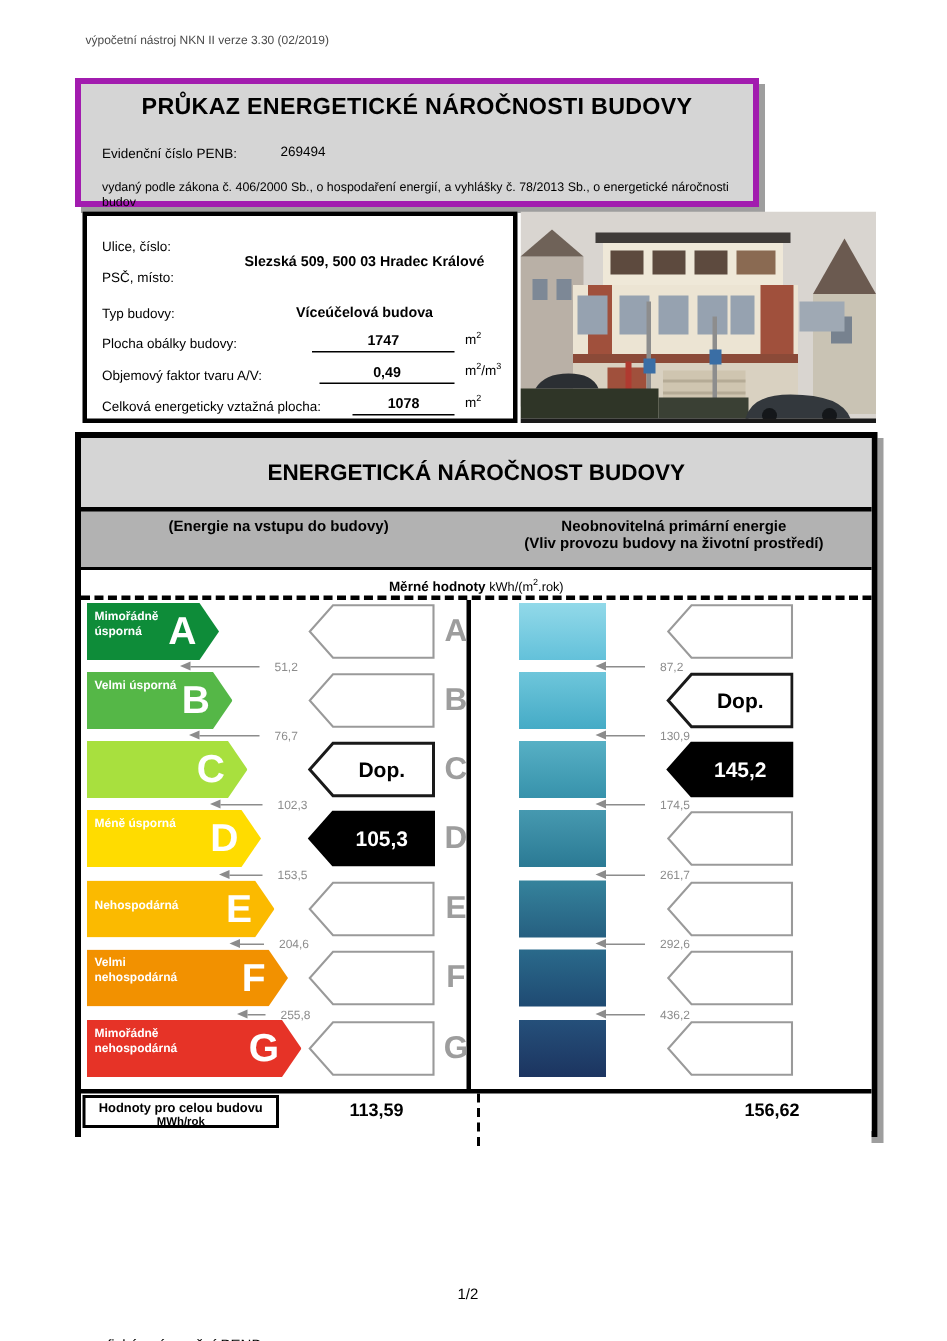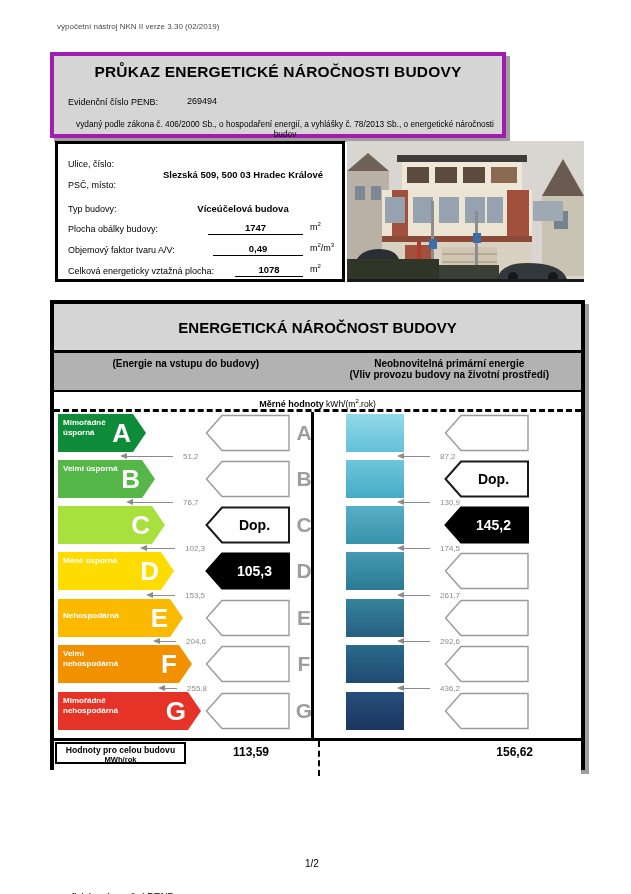--- a/index.html
+++ b/index.html
@@ -7,34 +7,34 @@
   .page { position:relative; width:631px; height:894px; background:#ffffff; overflow:hidden; }
 
   .tool-note { position:absolute; left:57px; top:22px; font-size:8px; color:#4a4a4a; }
 
   
   .cert-box { position:absolute; left:50px; top:52px; width:456px; height:86px;
     background:#d5d5d5; border:4px solid #a21caf; box-shadow:4px 4px 0 #9e9e9e; }
   .cert-title { text-align:center; font-size:15.5px; font-weight:bold; margin-top:7px; letter-spacing:0.2px; }
   .cert-evidence { position:absolute; left:14px; top:41px; font-size:9px; }
   .cert-evidence-num { position:absolute; left:133px; top:40px; font-size:9px; }
-  .cert-law { position:absolute; left:14px; top:63px; font-size:8.3px;text-align:center; }
+  .cert-law { position:absolute; left:14px; top:63px; font-size:8.3px; }
 
   
   .info-box { position:absolute; left:55px; top:141px; width:290px; height:141px; background:#fff; border:3px solid #000; }
   .ib-label { position:absolute; font-size:9px; }
   .ib-value { position:absolute; font-size:9.5px; font-weight:bold; text-align:center; }
   .ib-underline { border-bottom:1.5px solid #000; padding-bottom:1px; }
   .ib-unit { position:absolute; font-size:9px; }
   sup { font-size:6px; }
 
   .photo { position:absolute; left:347px; top:141px; width:237px; height:141px; }
 
   
-  .main-box { position:absolute; left:50px; top:300px; width:535px; height:470px;
+  .main-box { position:absolute; left:50px; top:288px; width:535px; height:470px;
     background:#fff; border:4px solid #000; box-shadow:4px 4px 0 #9e9e9e; }
   .main-title { height:46px; background:#d5d5d5; text-align:center; font-size:15px; font-weight:bold; line-height:48px; }
   .col-headers { height:42px; background:#b2b2b2; border-top:3px solid #000; border-bottom:2px solid #000; display:flex; }
   .col-h { width:50%; text-align:center; padding-top:5px; }
   .col-h .t { font-size:10px; font-weight:bold; }
   .col-h .s { font-size:10px;font-weight:bold; }
   .units-row { height:20px; background:#fff; text-align:center; font-size:8.5px; line-height:19px; border-bottom:3px dashed #000; }
   .units-row b { font-size:9px; }
 
   

